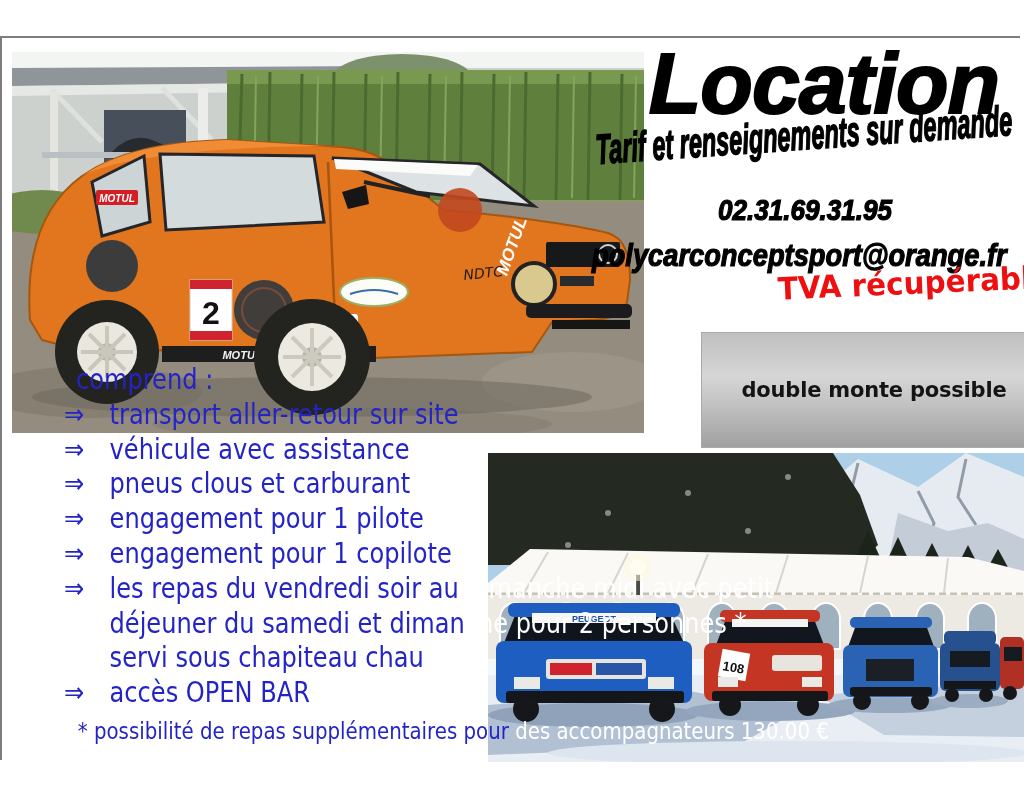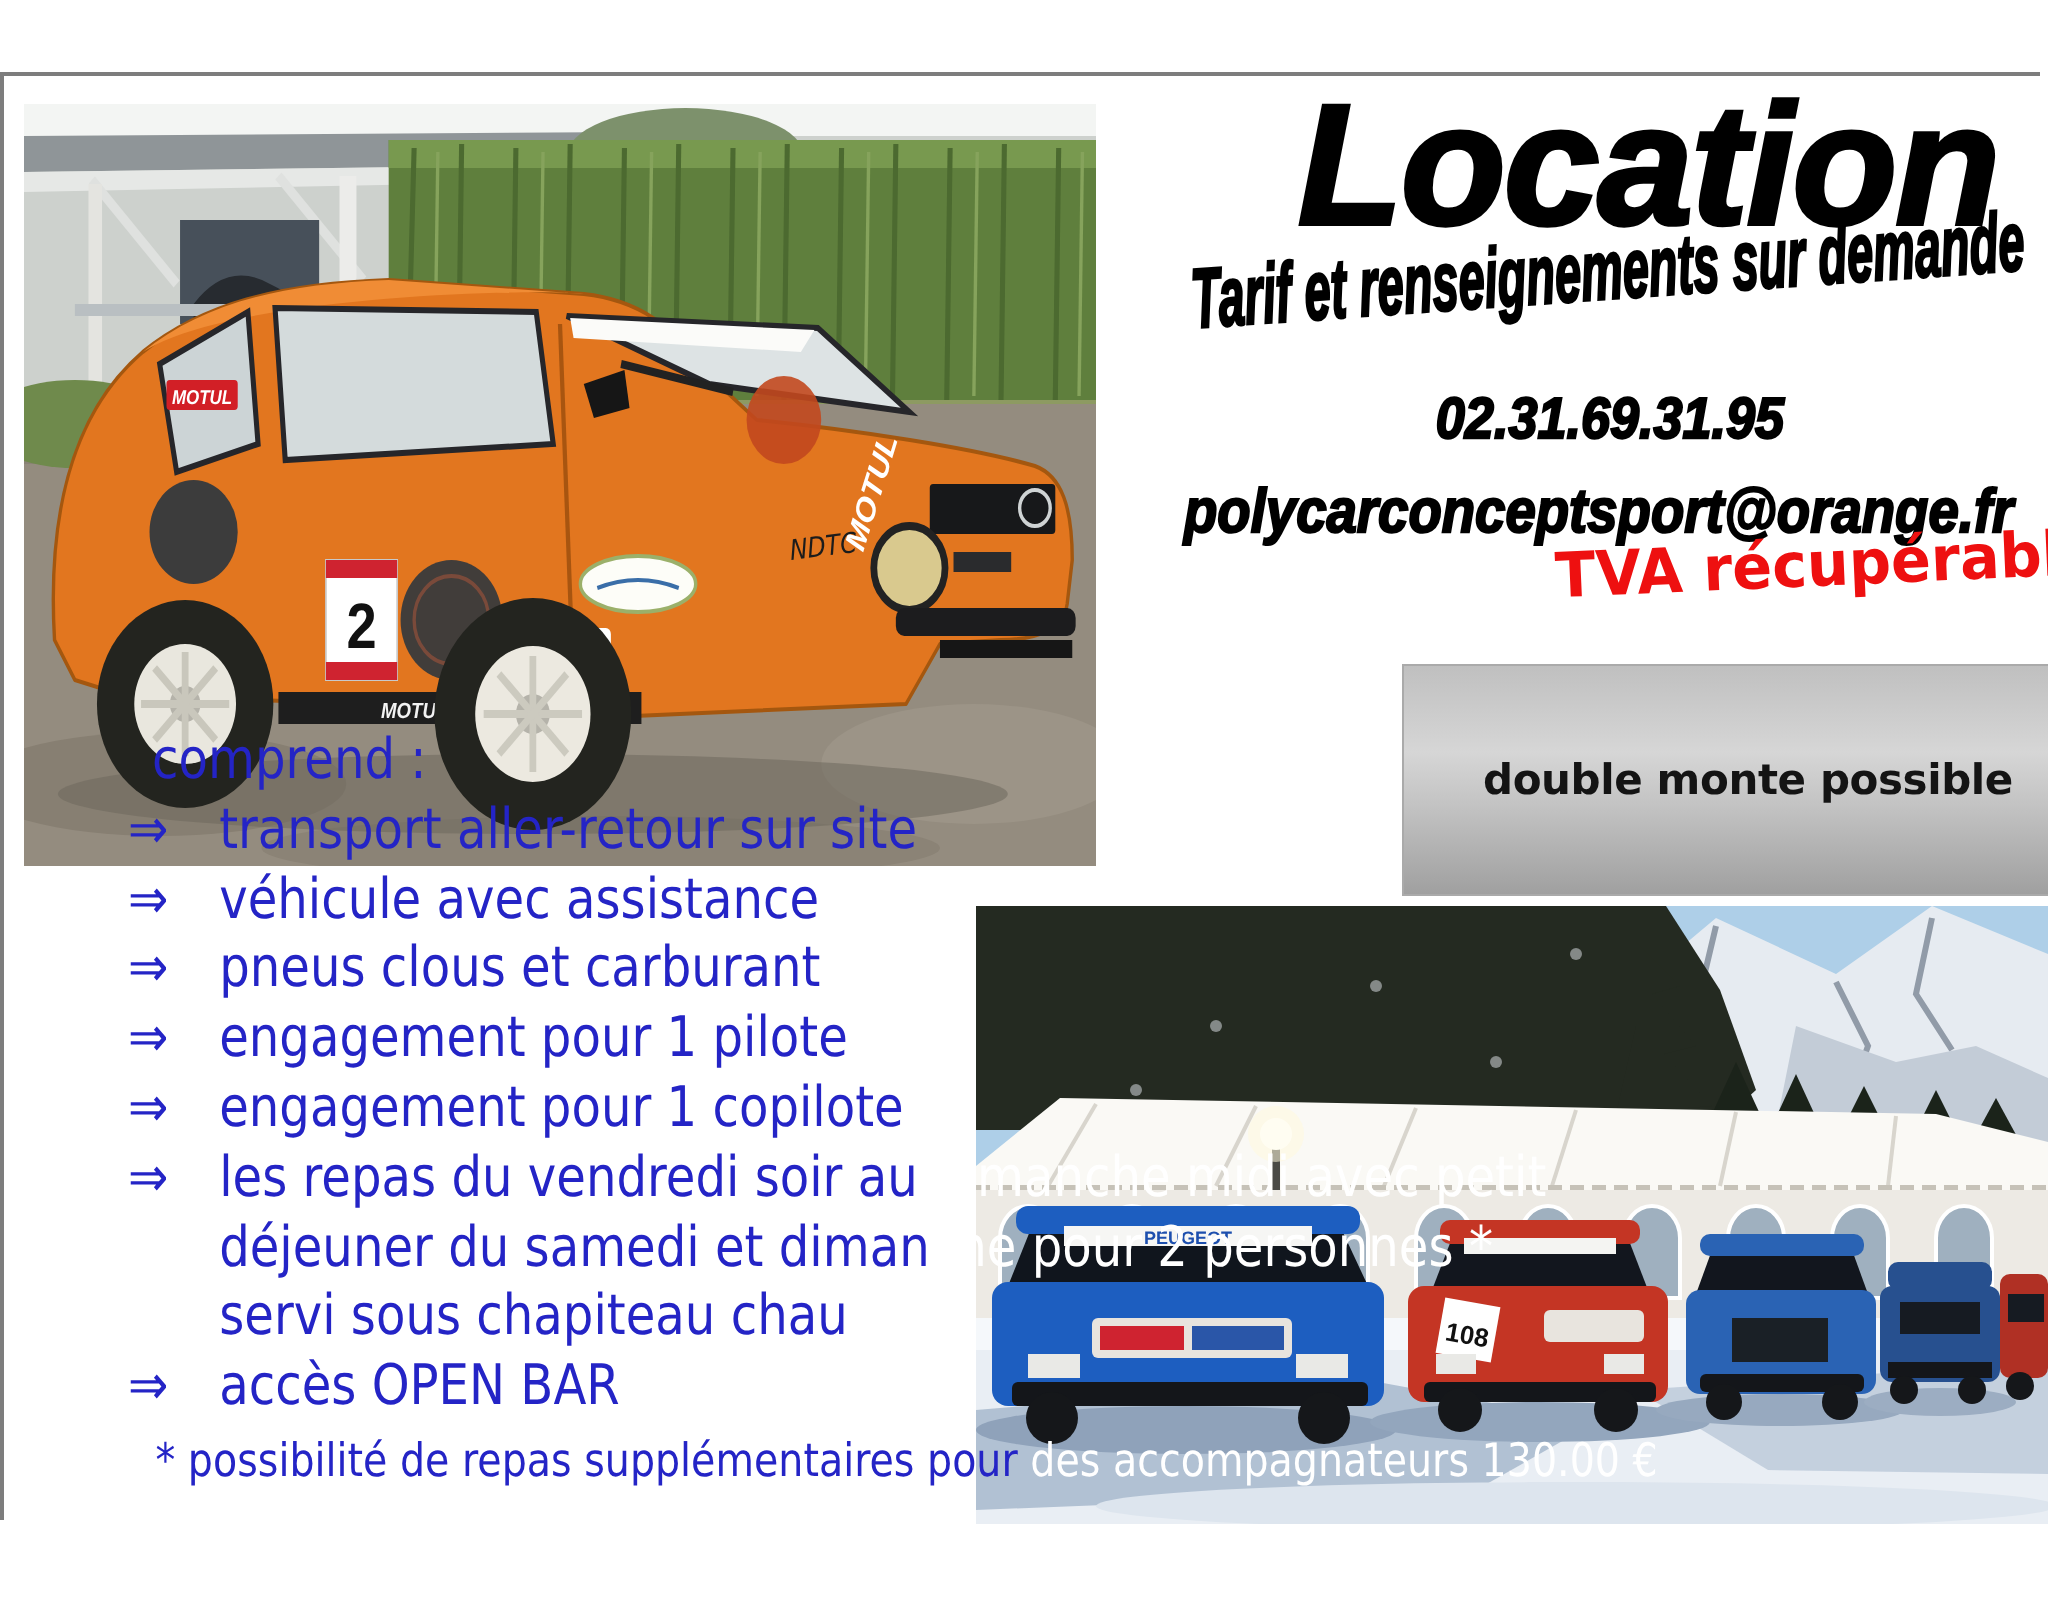--- a/index.html
+++ b/index.html
@@ -7,21 +7,21 @@
           font-family:"DejaVu Sans",sans-serif;}
   .abs{position:absolute;}
 
   
   .frame-top{left:0;top:36px;width:1020px;height:2px;background:#7d7d7d;}
   .frame-left{left:0;top:36px;width:2px;height:724px;background:#7d7d7d;}
 
   
   .photo{overflow:hidden;}
   .photo svg{display:block;width:100%;height:100%;}
-  .photo-left{left:12px;top:52px;width:536px;height:381px;}
+  .photo-left{left:12px;top:52px;width:632px;height:381px;}
   .photo-right{left:488px;top:453px;width:536px;height:309px;}
 
   
   .headline-title{left:638px;top:40px;width:372px;text-align:center;
     font-family:"Liberation Sans",sans-serif;font-style:italic;font-weight:900;
     font-size:86px;line-height:1;color:#000;letter-spacing:-1px;
     -webkit-text-stroke:2px #000;white-space:nowrap;}
   .headline-sub{left:594px;top:126px;transform-origin:left top;
     transform:rotate(-4deg) scaleX(0.56);white-space:nowrap;
     font-family:"Liberation Sans",sans-serif;font-style:italic;font-weight:900;

